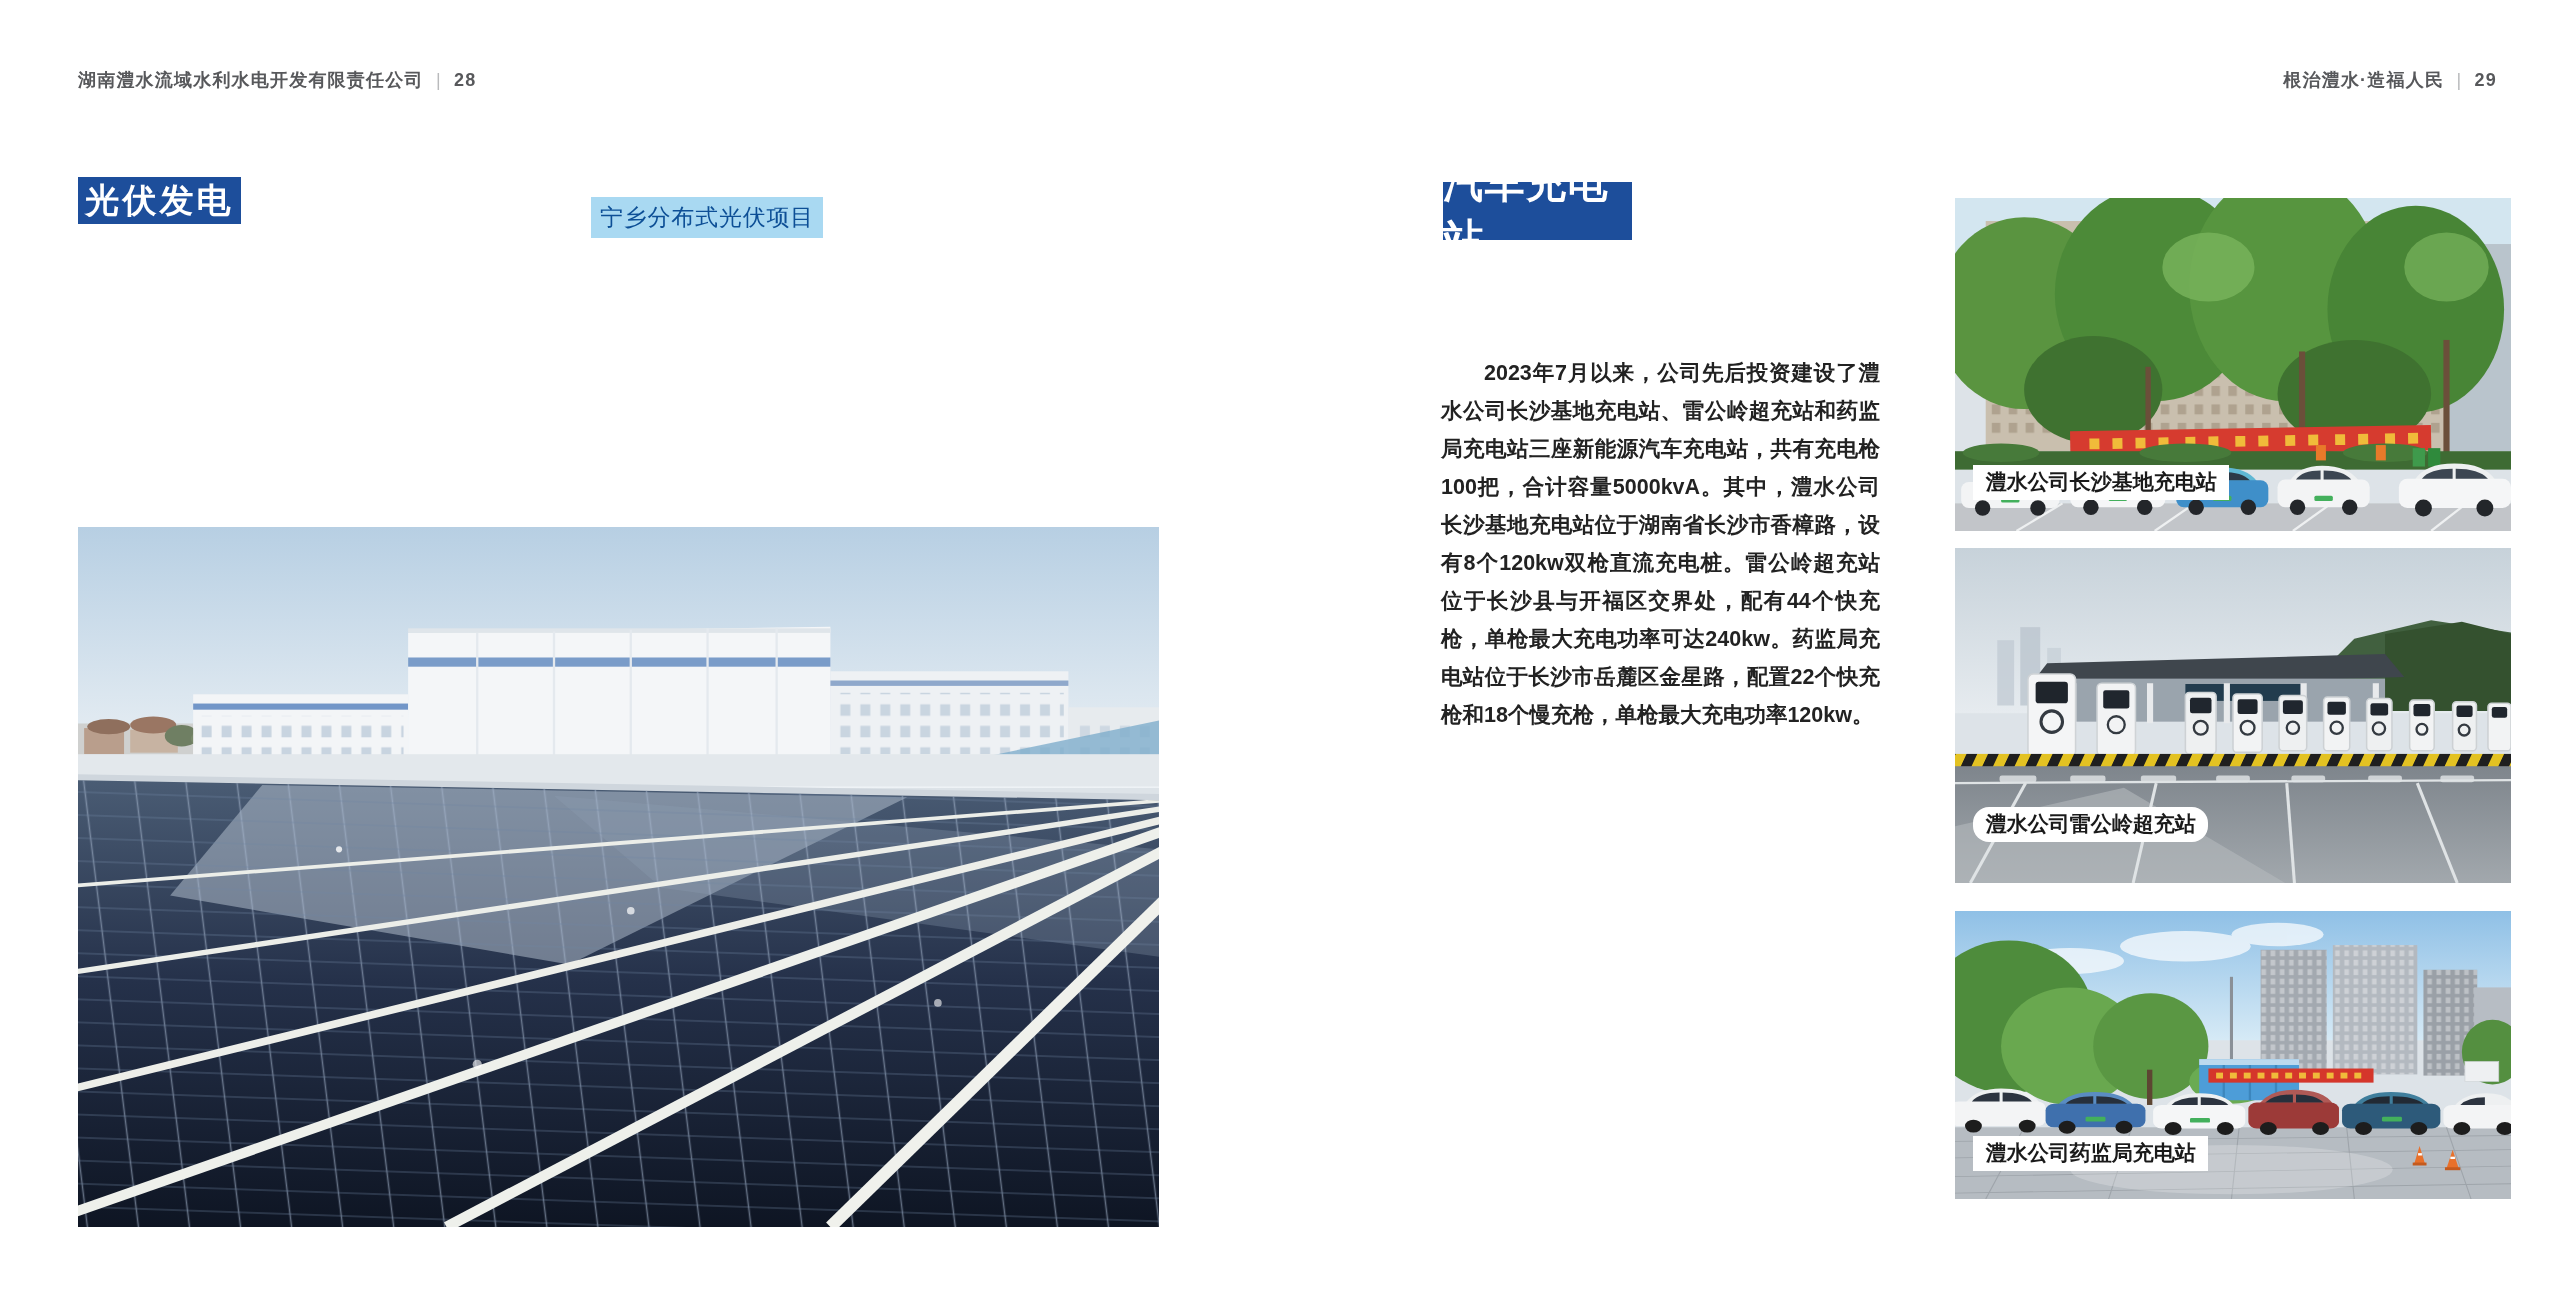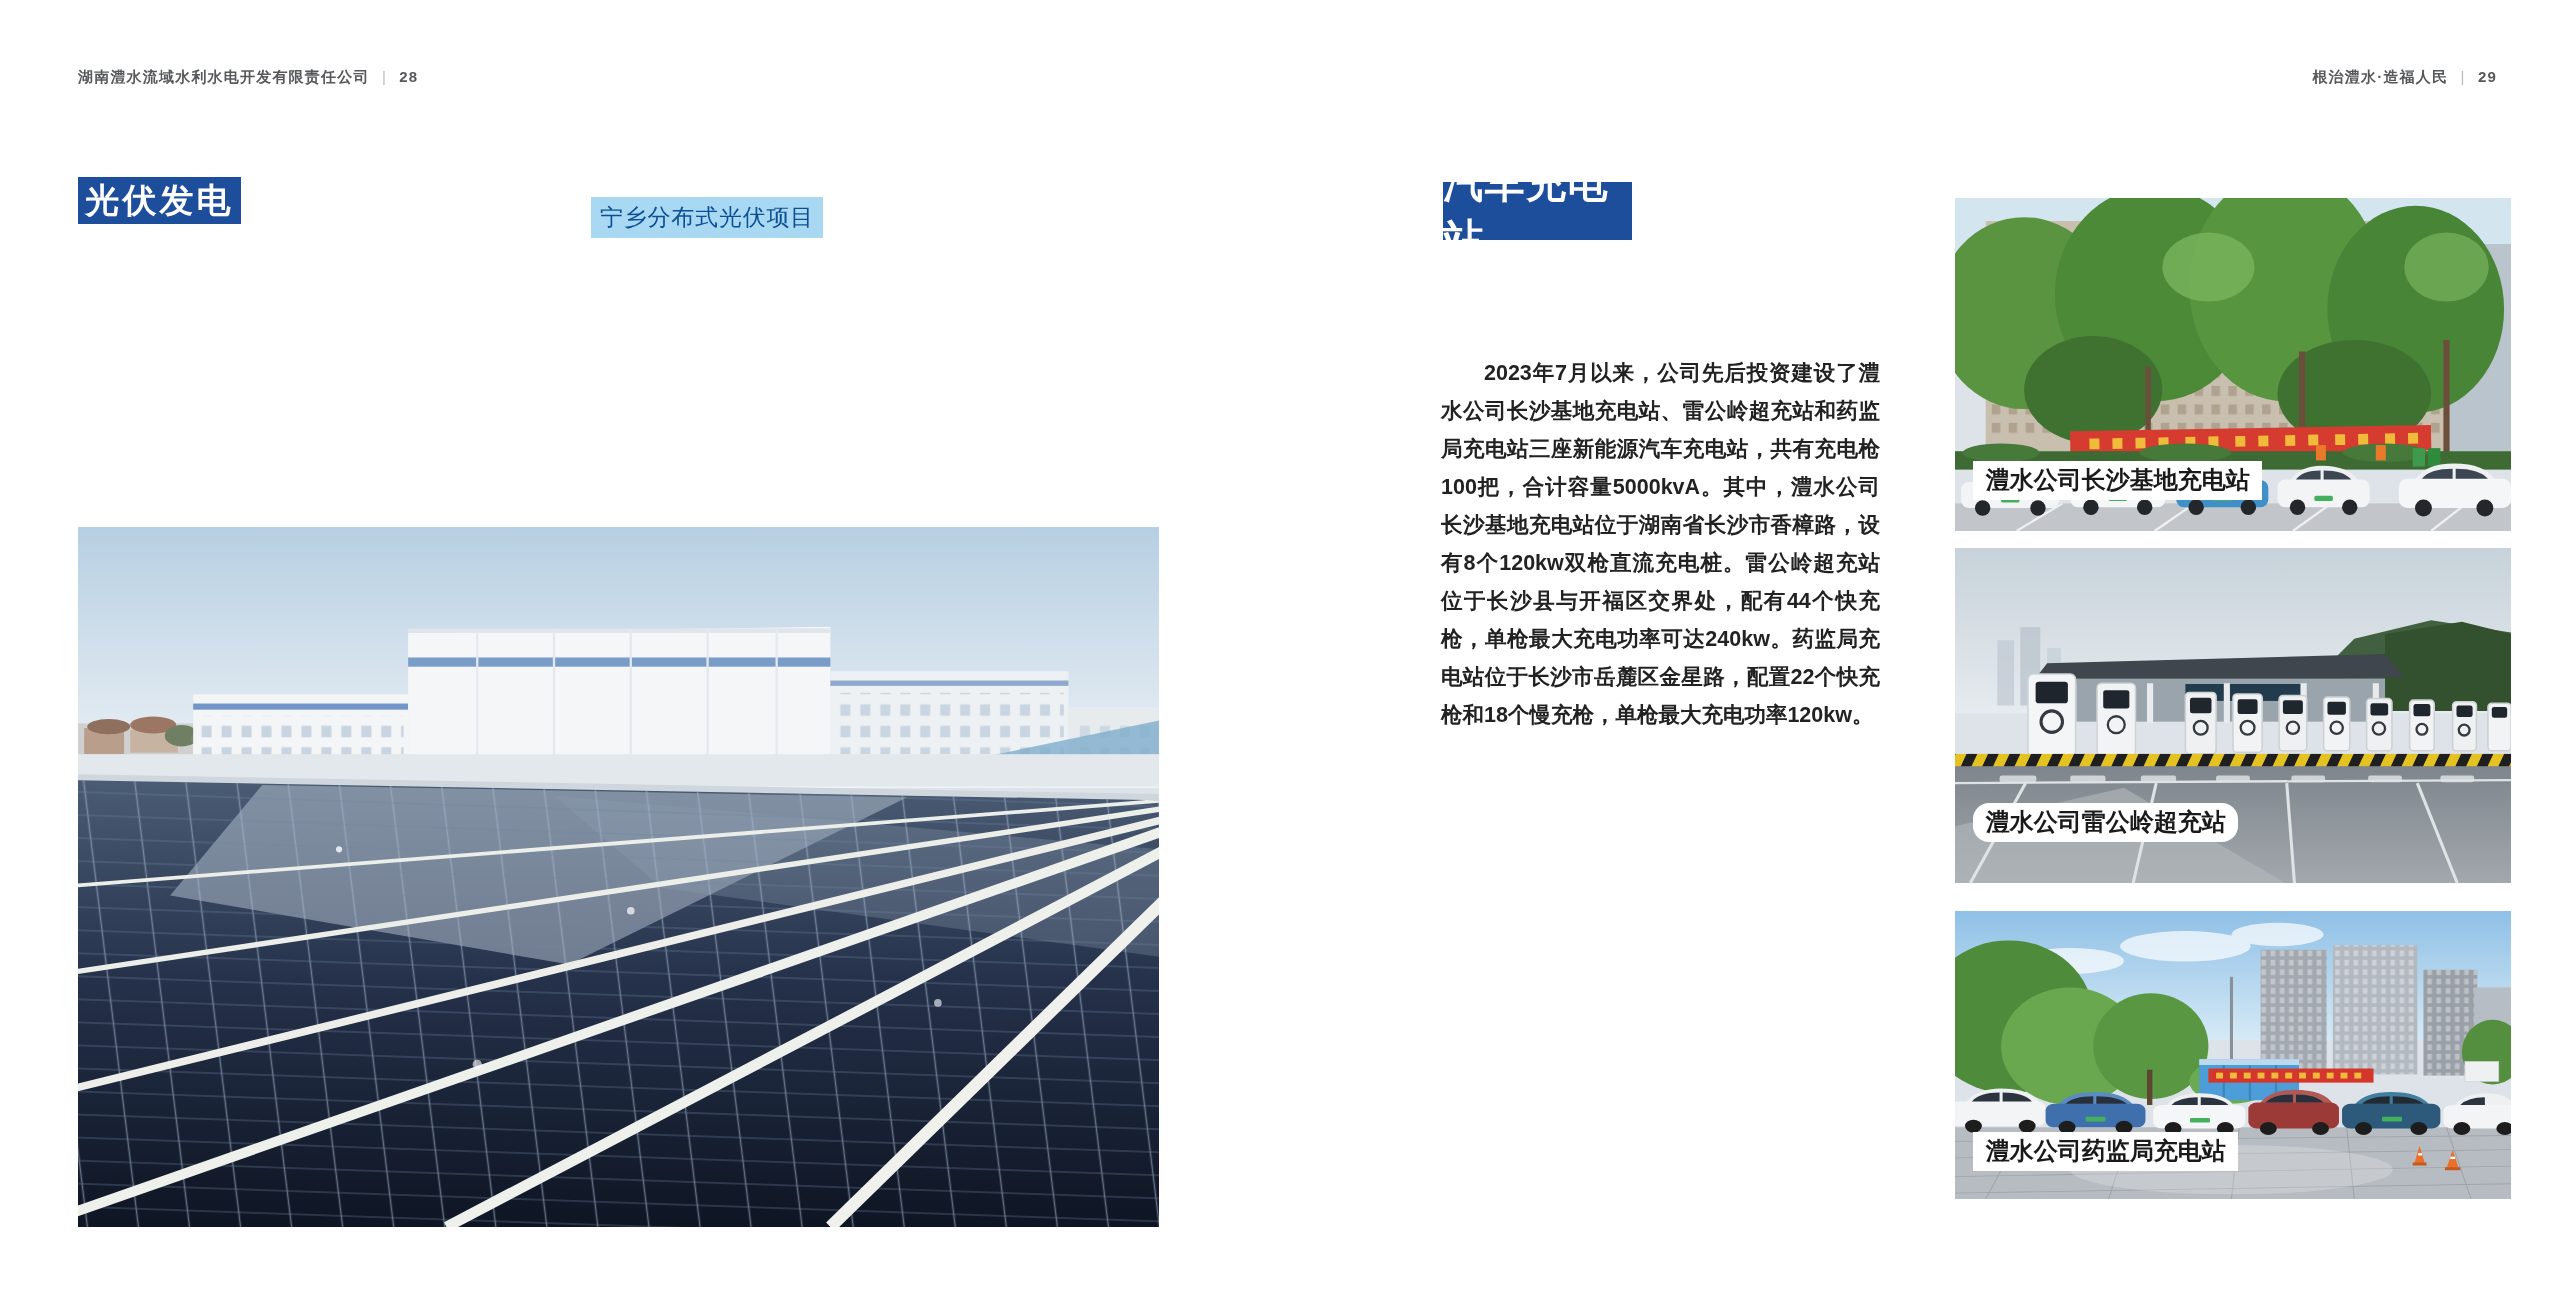--- a/index.html
+++ b/index.html
@@ -2,21 +2,21 @@
 <html style="font-size:12.3px"><head>
 <meta charset="utf-8">
 <style>
   html,body{margin:0;padding:0;background:#ffffff;}
   .spread{
     position:relative;width:2576px;height:1306px;background:#ffffff;overflow:hidden;
     font-family:"Liberation Sans","DejaVu Sans",sans-serif;
   }
   
   .running-head{
-    position:absolute;top:68px;font-size:15px;font-weight:bold;color:#57585b;
+    position:absolute;top:68px;font-size:18px;font-weight:bold;color:#57585b;
     letter-spacing:1.2px;white-space:nowrap;
   }
   .running-head .sep{color:#b9babc;font-weight:400;margin:0 12.3px;}
   .running-head .pagenum{color:#57585b;}
   #head-left{left:78px;}
   #head-right{right:79px;text-align:right;}
 
   
   .title-box{
     position:absolute;background:#1d4e9b;color:#ffffff;font-weight:bold;
@@ -42,21 +42,21 @@
   
   .photo{position:absolute;overflow:hidden;background:#dde3e8;}
   .photo svg{display:block;width:100%;height:100%;}
   #photo-pv{left:78px;top:527px;width:1081px;height:700px;}
   #photo-ev-1{left:1955px;top:198px;width:556px;height:333px;}
   #photo-ev-2{left:1955px;top:548px;width:556px;height:335px;}
   #photo-ev-3{left:1955px;top:911px;width:556px;height:288px;}
 
   .photo-caption{
     position:absolute;left:18.4px;bottom:31px;background:#ffffff;color:#1a1a1a;
-    font-weight:bold;font-size:24px;line-height:1.25;padding:4.6px 12.3px;white-space:nowrap;
+    font-weight:bold;font-size:21px;line-height:1.25;padding:4.6px 12.3px;white-space:nowrap;
   }
   #photo-ev-2 .photo-caption{bottom:41px;border-radius:16px;}
   #photo-ev-3 .photo-caption{bottom:28px;}
 </style>
 </head>
 <body>
 
 <div class="spread">
 
   <div class="running-head" id="head-left">

